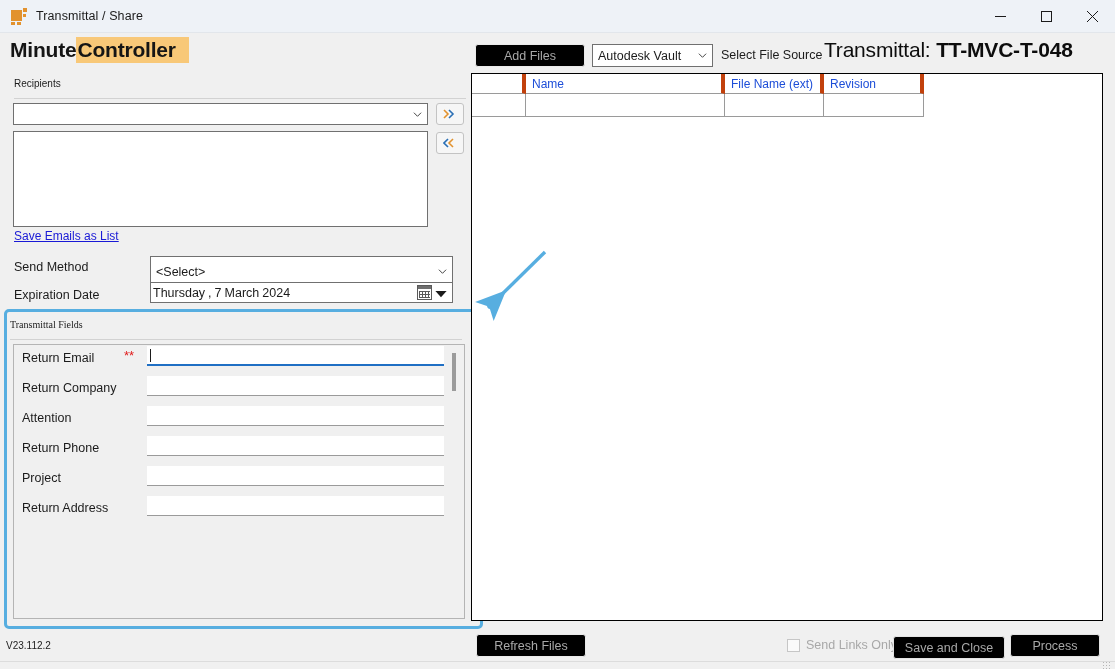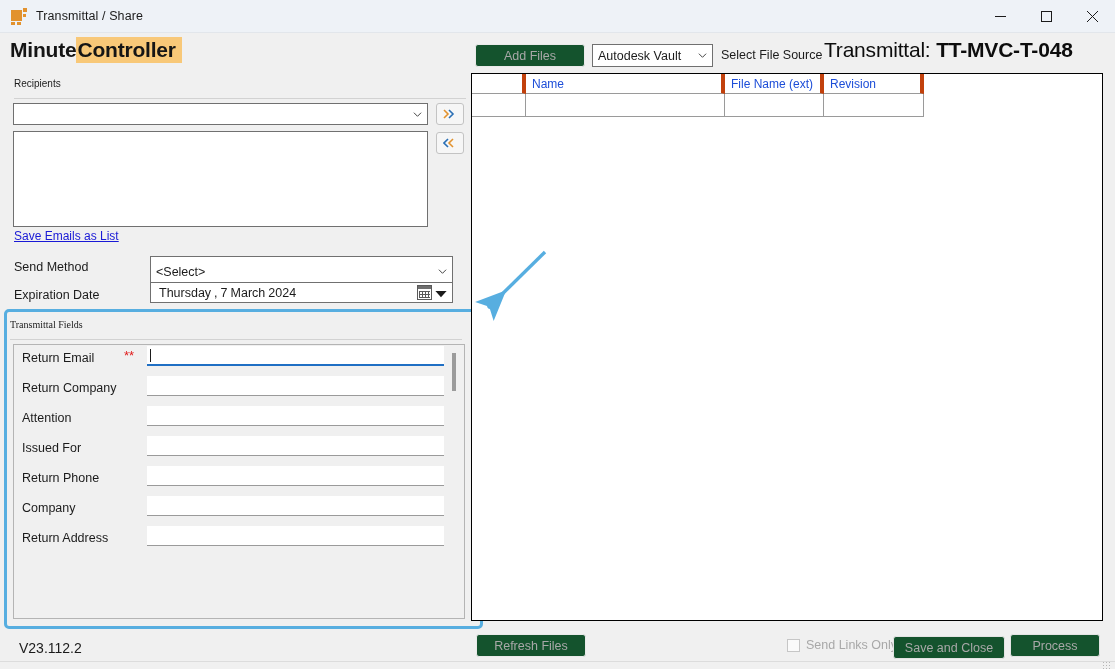--- a/index.html
+++ b/index.html
@@ -27,21 +27,21 @@
   .app-icon .s4{left:0px;top:14px;width:4px;height:3px;}
   .app-icon .s5{left:6px;top:14px;width:4px;height:3px;}
   .title-text{font-size:12.5px;color:#1b1b1b;letter-spacing:.1px;}
   .win-btns{margin-left:auto;display:flex;height:32px;}
   .win-btn{width:46px;height:32px;display:flex;align-items:center;justify-content:center;}
   .win-btn svg{display:block;}
 
   
   .logo{position:absolute;left:10px;top:39px;font-size:21px;font-weight:bold;
         letter-spacing:-.2px;white-space:nowrap;color:#151515;line-height:1;}
-  .logo .hl{background:#f8c878;padding:1px 6px 2px 1px;}
+  .logo .hl{background:#f8c878;padding:1px 13px 2px 1px;}
 
   
   .lbl{font-size:12.5px;color:#1b1b1b;}
 
   
   .grp-title{font-size:10px;color:#1b1b1b;}
   .grp-rule{height:1px;background:#d2d2d2;}
 
   
   .recipients-title{position:absolute;left:14px;top:78px;}
@@ -72,21 +72,21 @@
              text-decoration:underline;cursor:pointer;}
 
   .lbl-send{position:absolute;left:14px;top:260px;}
   #send-method{left:150px;top:256px;width:303px;height:31px;}
 
   .lbl-exp{position:absolute;left:14px;top:288px;}
   #expiration-date{
     position:absolute;left:150px;top:282px;width:303px;height:21px;box-sizing:border-box;
     background:#fff;border:1px solid #707070;display:flex;align-items:center;
   }
-  .date-parts{font-size:12.5px;color:#1b1b1b;padding-left:8px;flex:1;white-space:nowrap;}
+  .date-parts{font-size:12.5px;color:#1b1b1b;padding-left:2px;flex:1;white-space:nowrap;}
   .date-parts span{margin-right:3px;}
   .cal-ico{width:13px;height:13px;border:1px solid #5a5a5a;background:#fff;position:relative;margin-right:2px;}
   .cal-ico:before{content:"";position:absolute;left:0;top:0;right:0;height:3px;background:#6f6f6f;}
   .cal-ico:after{content:"";position:absolute;left:1px;top:5px;right:1px;bottom:1px;
      background:
         linear-gradient(to right,#5a5a5a 1px,transparent 1px) 0 0/3px 3px repeat,
         linear-gradient(to bottom,#5a5a5a 1px,transparent 1px) 0 0/3px 3px repeat;}
 
   
   .highlight-box{
@@ -114,21 +114,21 @@
 
   .tf-scroll{position:absolute;right:4px;top:2px;width:12px;height:268px;background:#f0f0f0;}
   .tf-thumb{position:absolute;left:4px;top:6px;width:4px;height:38px;background:#9b9b9b;}
 
   
   .btn{
     box-sizing:border-box;border:1px solid #c9c9c9;border-radius:3px;background:#f3f3f3;
     font-size:12.5px;color:#1b1b1b;display:flex;align-items:center;justify-content:center;
     position:absolute;
   }
-  .btn.disabled{color:#a8a8a8;background:#14532d;border-color:#e4e4e4;}
+  .btn.disabled{color:#a8a8a8;background:#000000;border-color:#e4e4e4;}
   #add-files-btn{left:475px;top:44px;width:110px;height:23px;border-color:#eaeaea;}
   #file-source-combo{left:592px;top:44px;width:121px;height:23px;}
   .lbl-file-source{position:absolute;left:721px;top:48px;}
 
   .transmittal-title{
     position:absolute;left:824px;top:38px;font-size:21px;color:#0d0d0d;white-space:nowrap;
     letter-spacing:-.2px;
   }
   .transmittal-title b{font-weight:bold;}
 
@@ -145,21 +145,21 @@
   .grid-row .cell{
     box-sizing:border-box;border-right:1px solid #9a9a9a;border-bottom:1px solid #9a9a9a;background:#fff;
   }
   .c0{width:54px;justify-content:center;padding-left:0 !important;}
   .c1{width:199px;}
   .c2{width:99px;}
   .c3{width:100px;}
   .newrow-mark{width:6px;height:6px;border-radius:50%;background:#555;}
 
   
-  .version{position:absolute;left:19px;top:640px;font-size:14px;color:#1b1b1b;}
+  .version{position:absolute;left:6px;top:640px;font-size:10px;color:#1b1b1b;}
   #refresh-files-btn{left:476px;top:634px;width:110px;height:23px;border-color:#eaeaea;}
   .chk{position:absolute;display:flex;align-items:center;}
   .chk .box{width:13px;height:13px;box-sizing:border-box;border:1px solid #c6c6c6;background:#fafafa;margin-right:6px;}
   .chk .t{font-size:12.5px;color:#a8a8a8;white-space:nowrap;}
   #chk-create-copies{left:690px;top:662px;}
   #chk-send-links{left:787px;top:638px;}
   #save-close-btn{left:893px;top:636px;width:112px;height:23px;}
   #process-btn{left:1010px;top:634px;width:90px;height:23px;}
 
   .statusbar{position:absolute;left:0;top:661px;width:1115px;height:8px;background:#f0f0f0;border-top:1px solid #dcdcdc;}
@@ -270,29 +270,25 @@
         </div>
         <div class="tf-row">
           <div class="flabel">Return Company</div>
           <div class="finput"></div>
         </div>
         <div class="tf-row">
           <div class="flabel">Attention</div>
           <div class="finput"></div>
         </div>
         <div class="tf-row">
-          <div class="flabel">Issued For</div>
-          <div class="finput"></div>
-        </div>
-        <div class="tf-row">
           <div class="flabel">Return Phone</div>
           <div class="finput"></div>
         </div>
         <div class="tf-row">
-          <div class="flabel">Company</div>
+          <div class="flabel">Project</div>
           <div class="finput"></div>
         </div>
         <div class="tf-row">
           <div class="flabel">Return Address</div>
           <div class="finput"></div>
         </div>
       </div>
     <div class="tf-scroll">
       <div class="tf-thumb"></div>
     </div>

